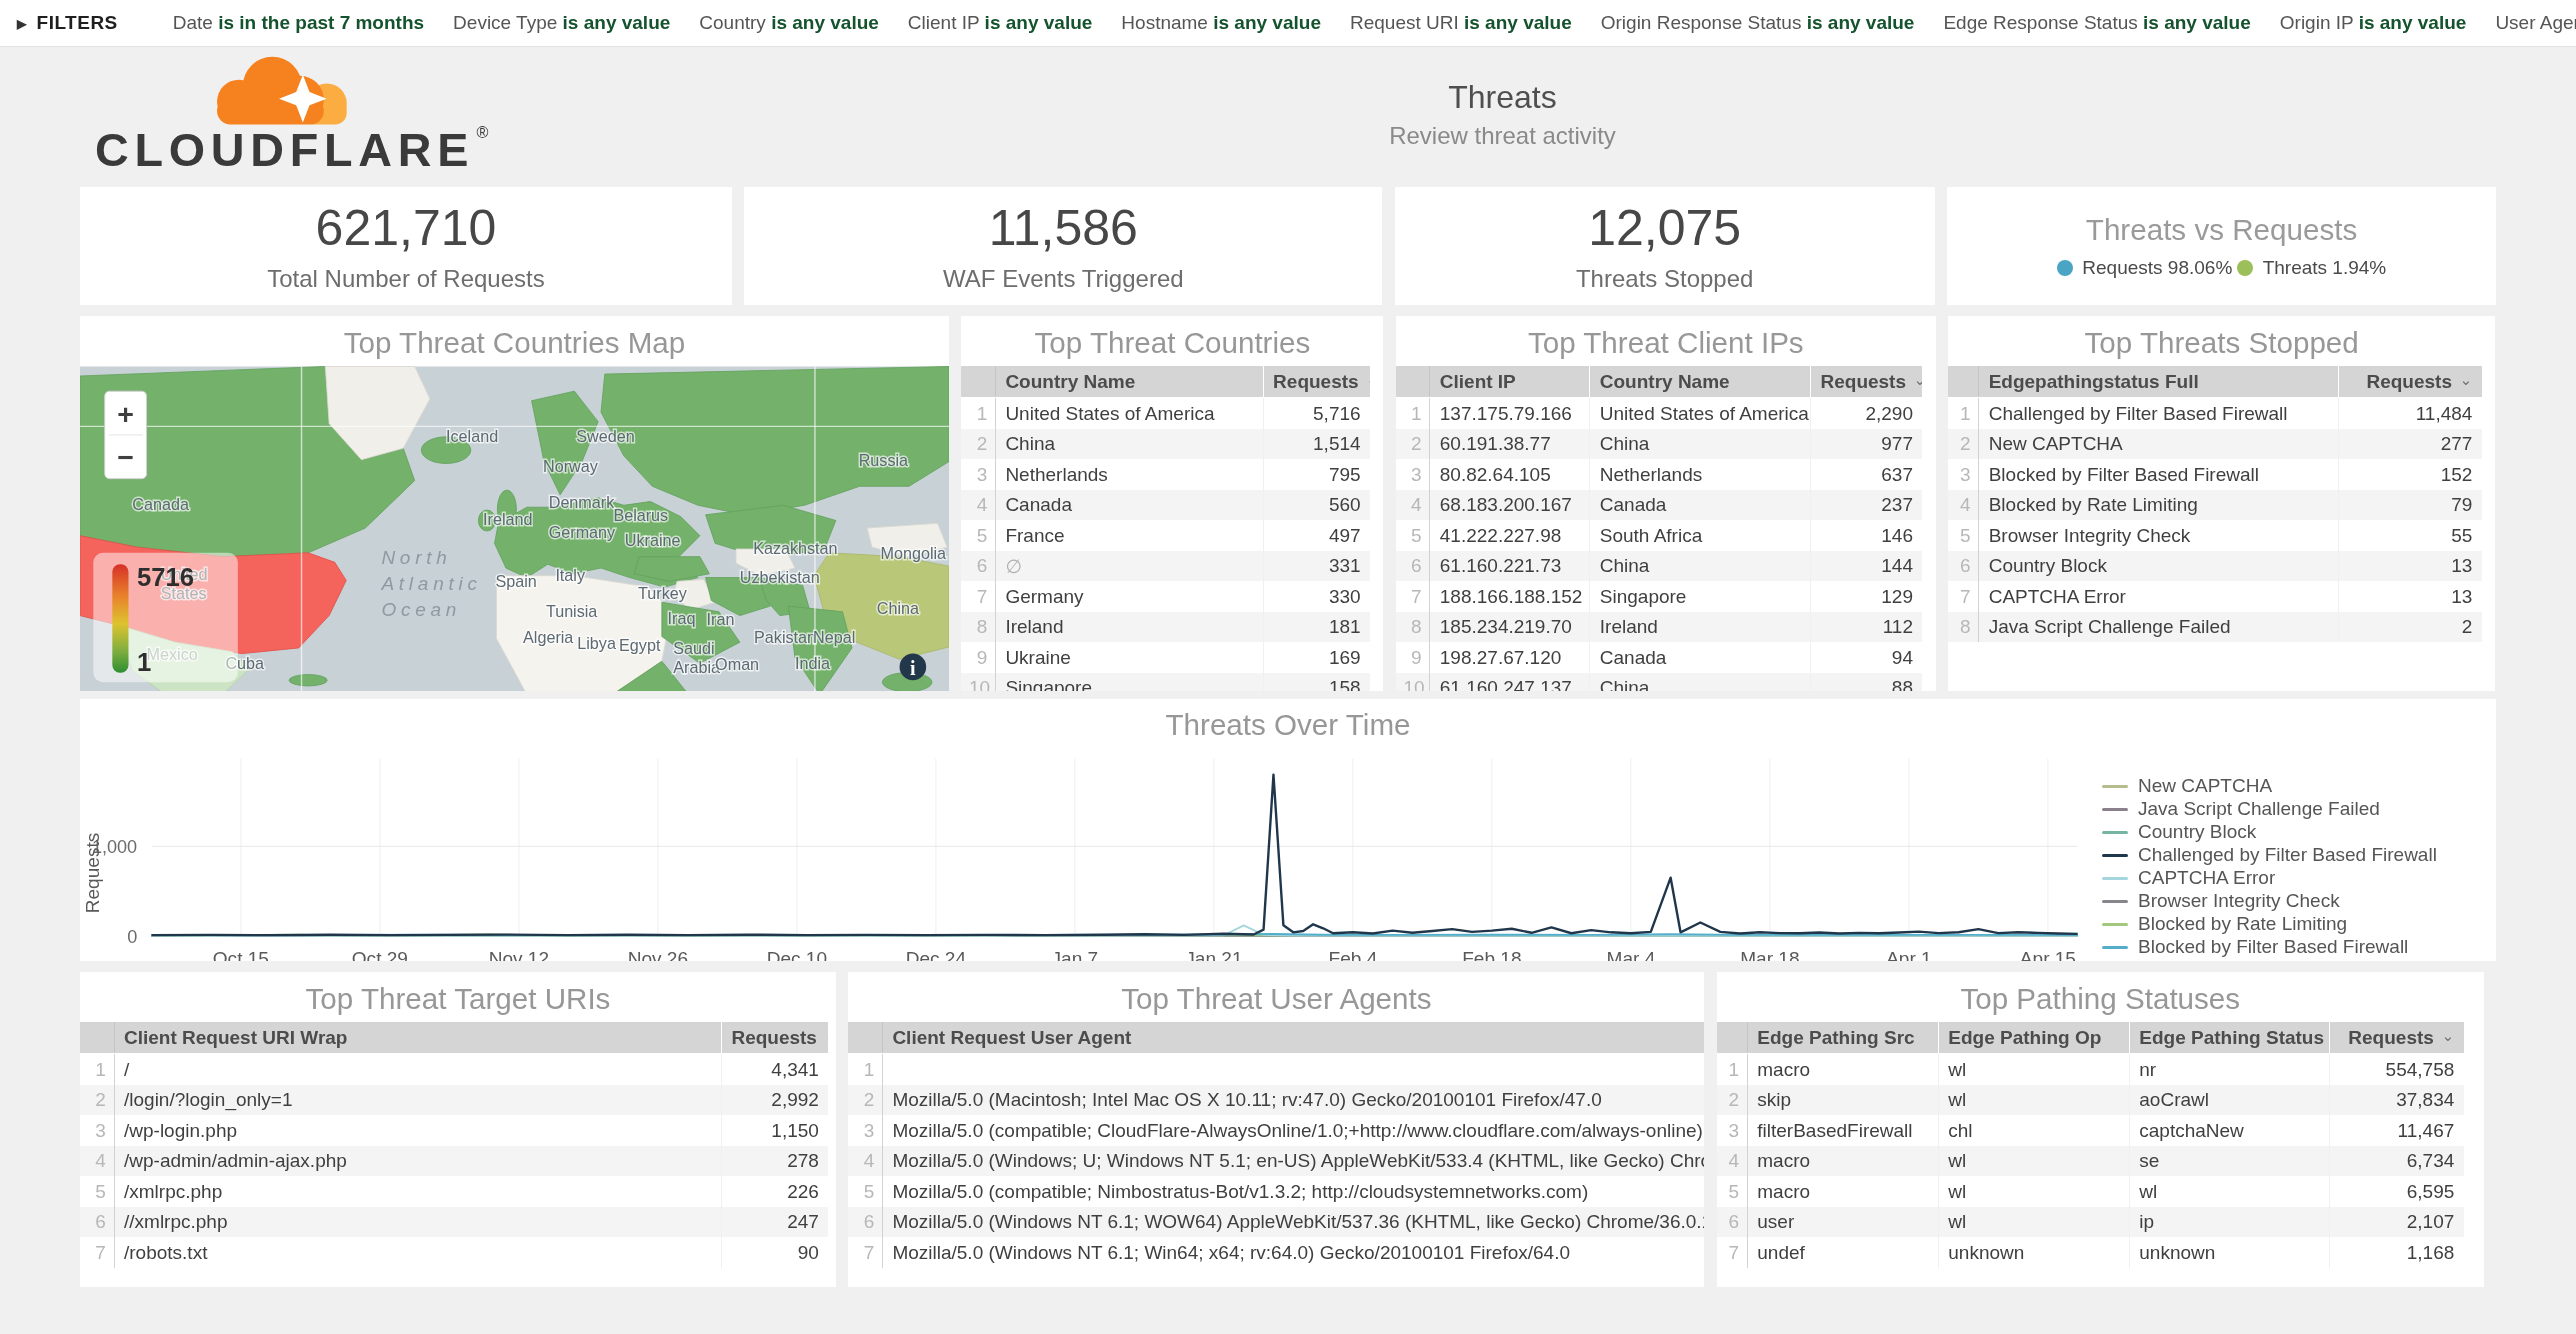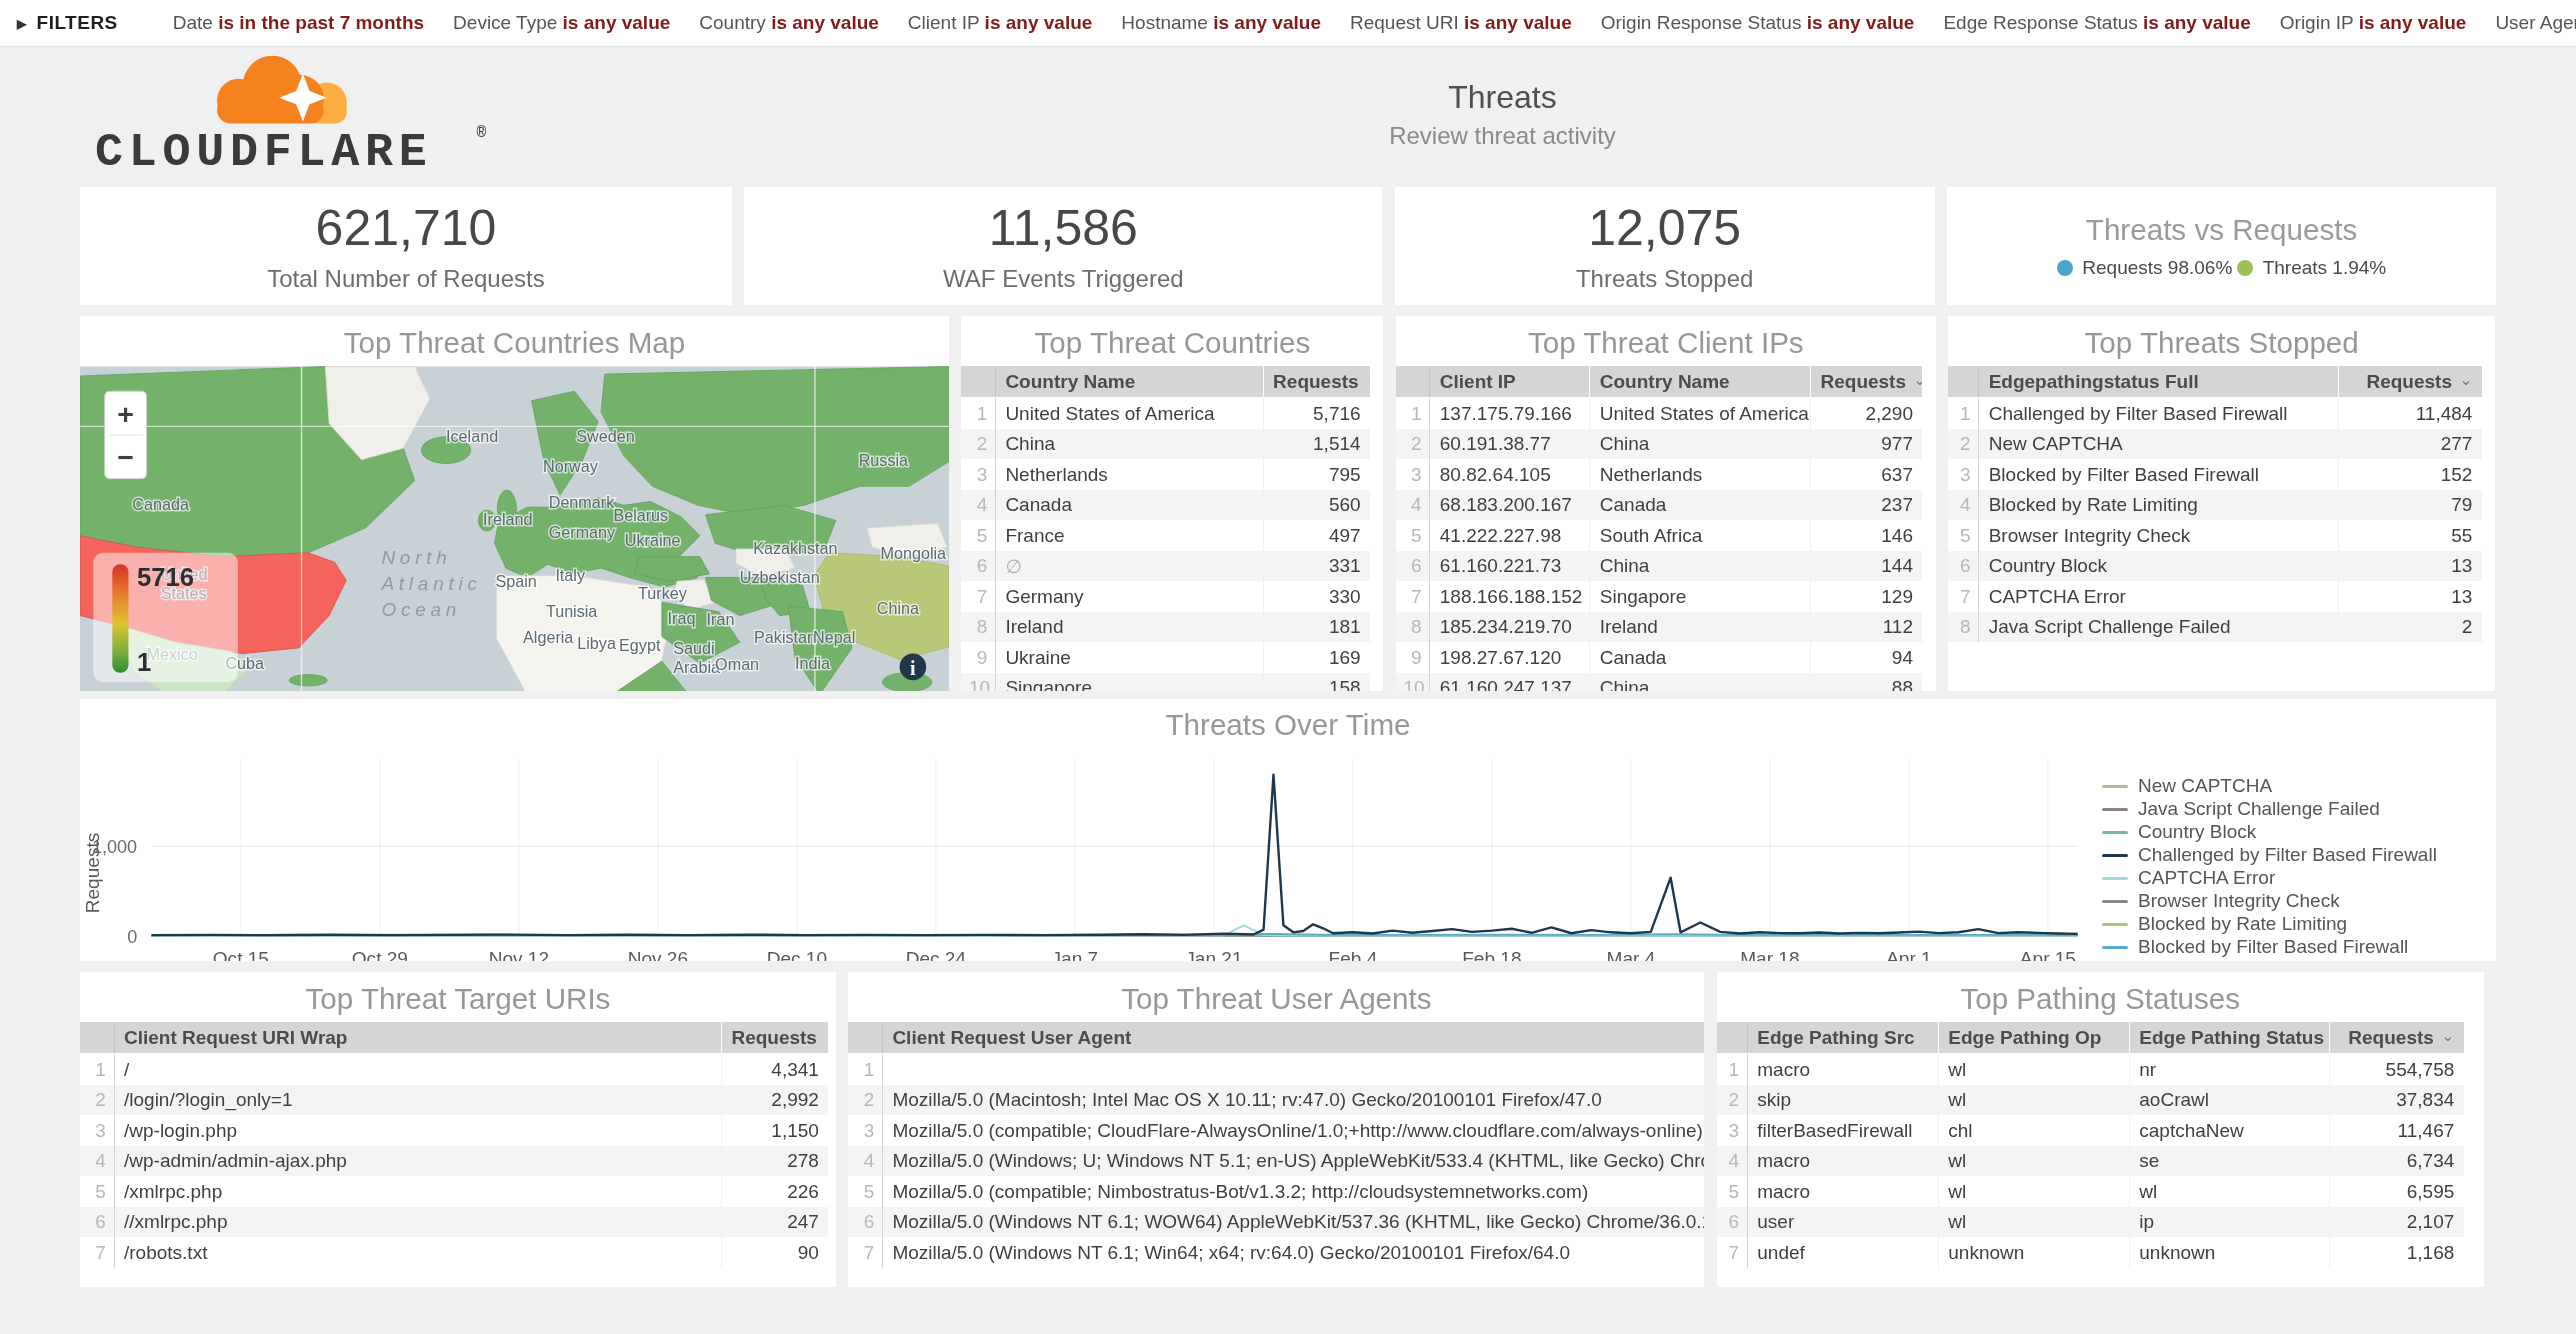--- a/index.html
+++ b/index.html
@@ -7,25 +7,25 @@
   .app{width:2576px;height:1335px;background:#f0f0f0;overflow:hidden;position:relative;}
 
   
   .filter-bar{height:46px;background:#ffffff;border-bottom:1px solid #e4e4e4;display:flex;align-items:center;
     padding-left:17px;white-space:nowrap;overflow:hidden;font-size:19px;color:#545454;}
   .filters-label{font-weight:bold;color:#1f1f1f;letter-spacing:0.5px;margin-right:55px;display:flex;align-items:center;}
   .filters-caret{font-size:12.4px;margin-right:9.5px;color:#333;}
   .filter-items{display:flex;gap:29px;overflow:hidden;}
   .filter-item{flex:none;}
   .filter-item .fname{color:#555;}
-  .filter-item b{color:#7f1d1d;}
+  .filter-item b{color:#14532d;}
 
   
   .header{height:135px;display:flex;align-items:center;}
-  .logo-wrap{margin-left:95px;flex:none;font-family:Liberation Mono, monospace;}
+  .logo-wrap{margin-left:95px;flex:none;}
   .header-center{flex:1;text-align:center;padding-right:76px;}
   .page-title{font-size:32px;color:#4f4f4f;}
   .page-subtitle{font-size:24px;color:#8a8a8a;margin-top:6.7px;}
 
   
   .main{margin:0 80px;}
   .row{display:flex;gap:12.4px;}
   .panel{background:#fff;overflow:hidden;}
   .panel-title{font-size:29.6px;color:#979797;text-align:center;padding:9.5px 0 6.7px;}
 

